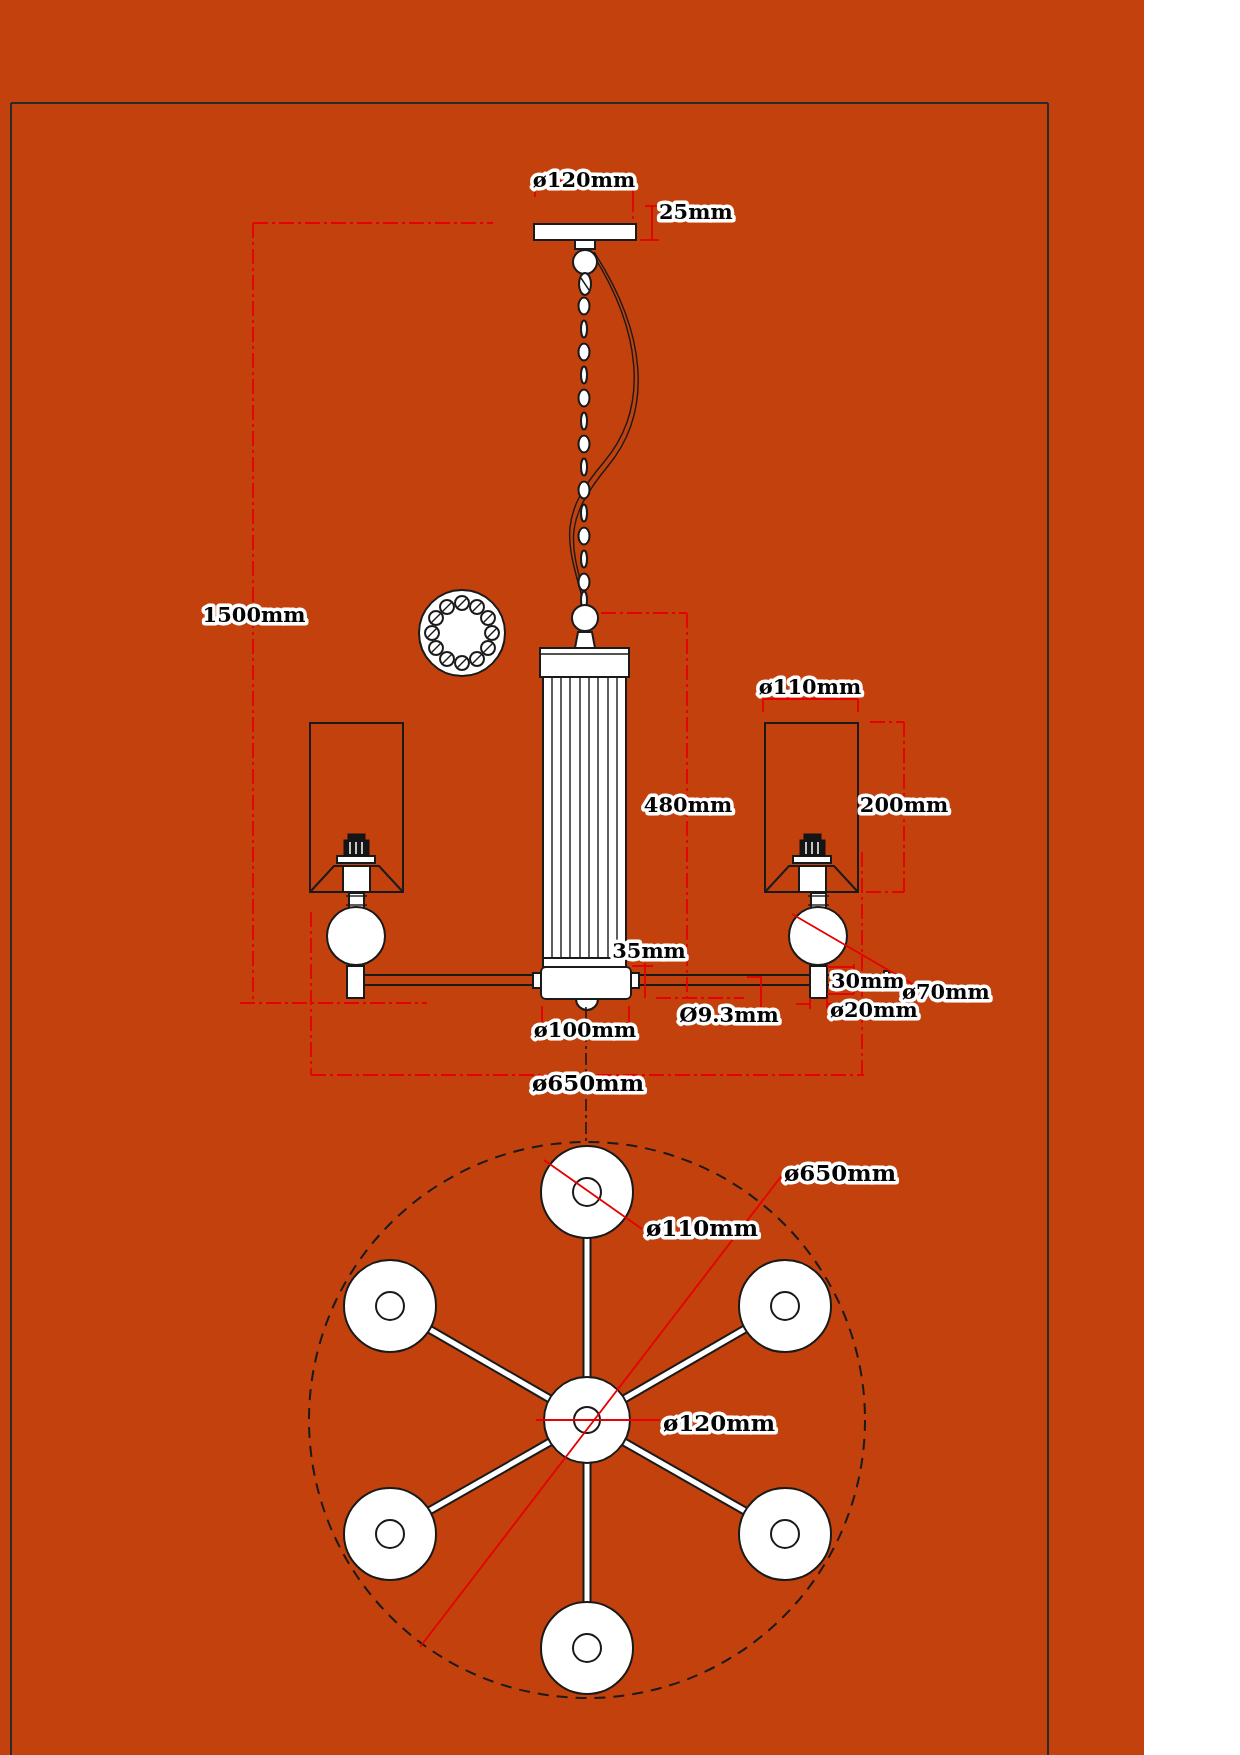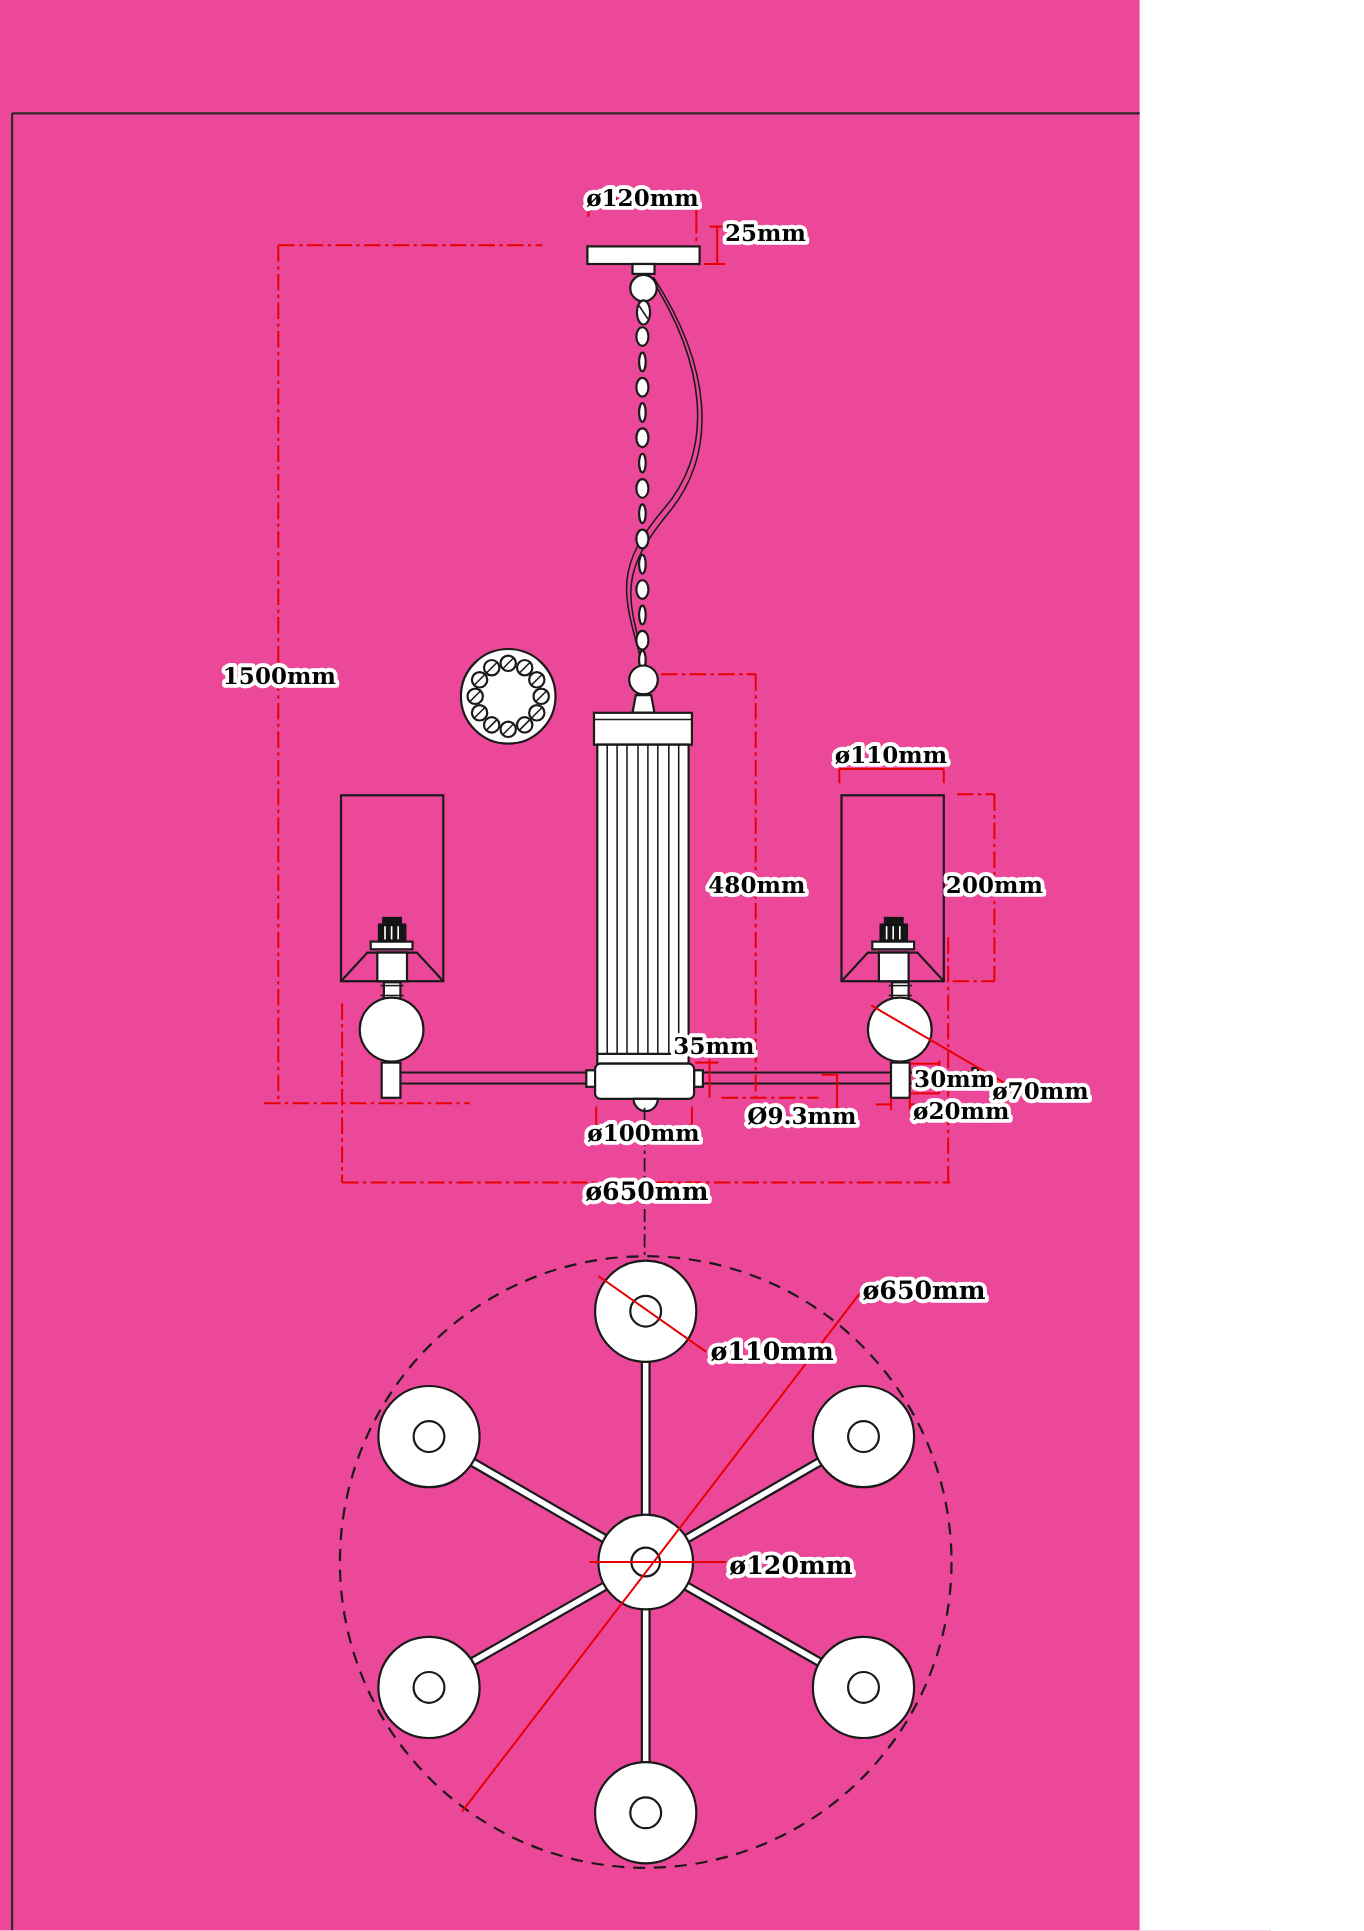--- a/index.html
+++ b/index.html
@@ -1,16 +1,16 @@
 <!DOCTYPE html>
 <html><head>
 <meta charset="utf-8">
 <style>
   html,body{margin:0;padding:0;background:#ffffff;}
-  .page{position:relative;width:1036px;height:1755px;background:#ec4899;overflow:hidden;
+  .page{position:relative;width:1144px;height:1755px;background:#c2410c;overflow:hidden;
         font-family:"DejaVu Serif", serif;}
   svg{position:absolute;left:0;top:0;}
   .ln{stroke:#1a1a1a;stroke-width:2;fill:none;}
   .lnthin{stroke:#1a1a1a;stroke-width:1.4;fill:none;}
   .wfill{fill:#ffffff;}
   .blackfill{fill:#151515;stroke:#151515;}
   .dim{stroke:#e60000;stroke-width:1.8;fill:none;}
   .dimdash{stroke:#e60000;stroke-width:1.8;fill:none;stroke-dasharray:15 4 3 4;}
   .cdash{stroke:#1a1a1a;stroke-width:1.6;fill:none;stroke-dasharray:12 4 3 4;}
   .dim-label{font-family:"DejaVu Serif", serif;font-weight:bold;font-size:21px;fill:#050505;

